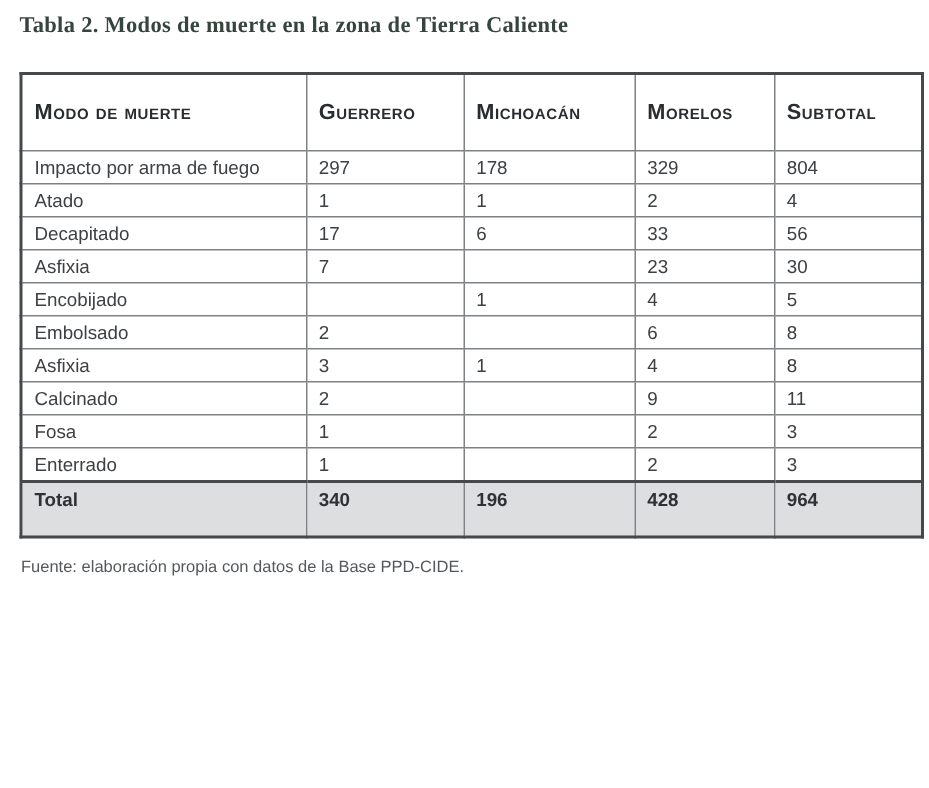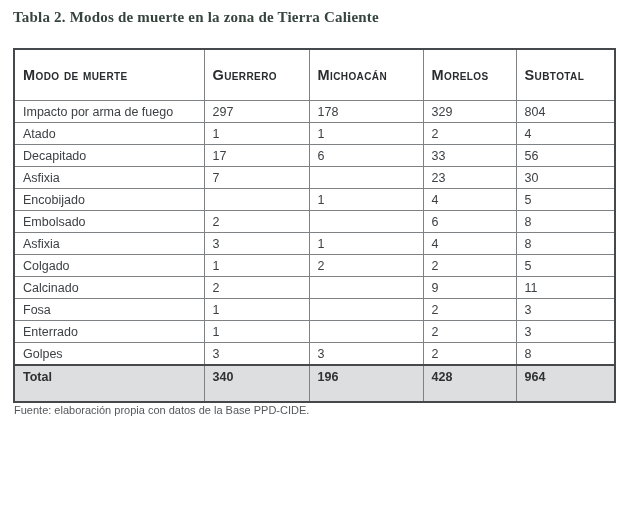--- a/index.html
+++ b/index.html
@@ -63,21 +63,21 @@
     font-weight: 700;
     height: 29px;
     vertical-align: top;
     padding-top: 4px;
     border-top: 2px solid var(--border_outer, #45494b);
     color: #2e3234;
   }
   .source-note {
     font-size: 11px;
     color: var(--note_text, #54585b);
-    margin: 1px 0 0 1px;
+    margin: 13px 0 0 1px;
   }
 </style>
 </head>
 <body>
 
 <div class="page">
 
   <h2 class="caption">Tabla 2. Modos de muerte en la zona de Tierra Caliente</h2>
 
   <table class="death-table">
@@ -141,54 +141,40 @@
           <td>8</td>
         </tr>
         <tr>
           <td>Asfixia</td>
           <td>3</td>
           <td>1</td>
           <td>4</td>
           <td>8</td>
         </tr>
         <tr>
-          <td>Colgado</td>
-          <td>1</td>
-          <td>2</td>
-          <td>2</td>
-          <td>5</td>
-        </tr>
-        <tr>
           <td>Calcinado</td>
           <td>2</td>
           <td></td>
           <td>9</td>
           <td>11</td>
         </tr>
         <tr>
           <td>Fosa</td>
           <td>1</td>
           <td></td>
           <td>2</td>
           <td>3</td>
         </tr>
         <tr>
           <td>Enterrado</td>
           <td>1</td>
           <td></td>
           <td>2</td>
           <td>3</td>
         </tr>
-        <tr>
-          <td>Golpes</td>
-          <td>3</td>
-          <td>3</td>
-          <td>2</td>
-          <td>8</td>
-        </tr>
         <tr class="total-row">
           <td>Total</td>
           <td>340</td>
           <td>196</td>
           <td>428</td>
           <td>964</td>
         </tr>
       </tbody>
   </table>
 

